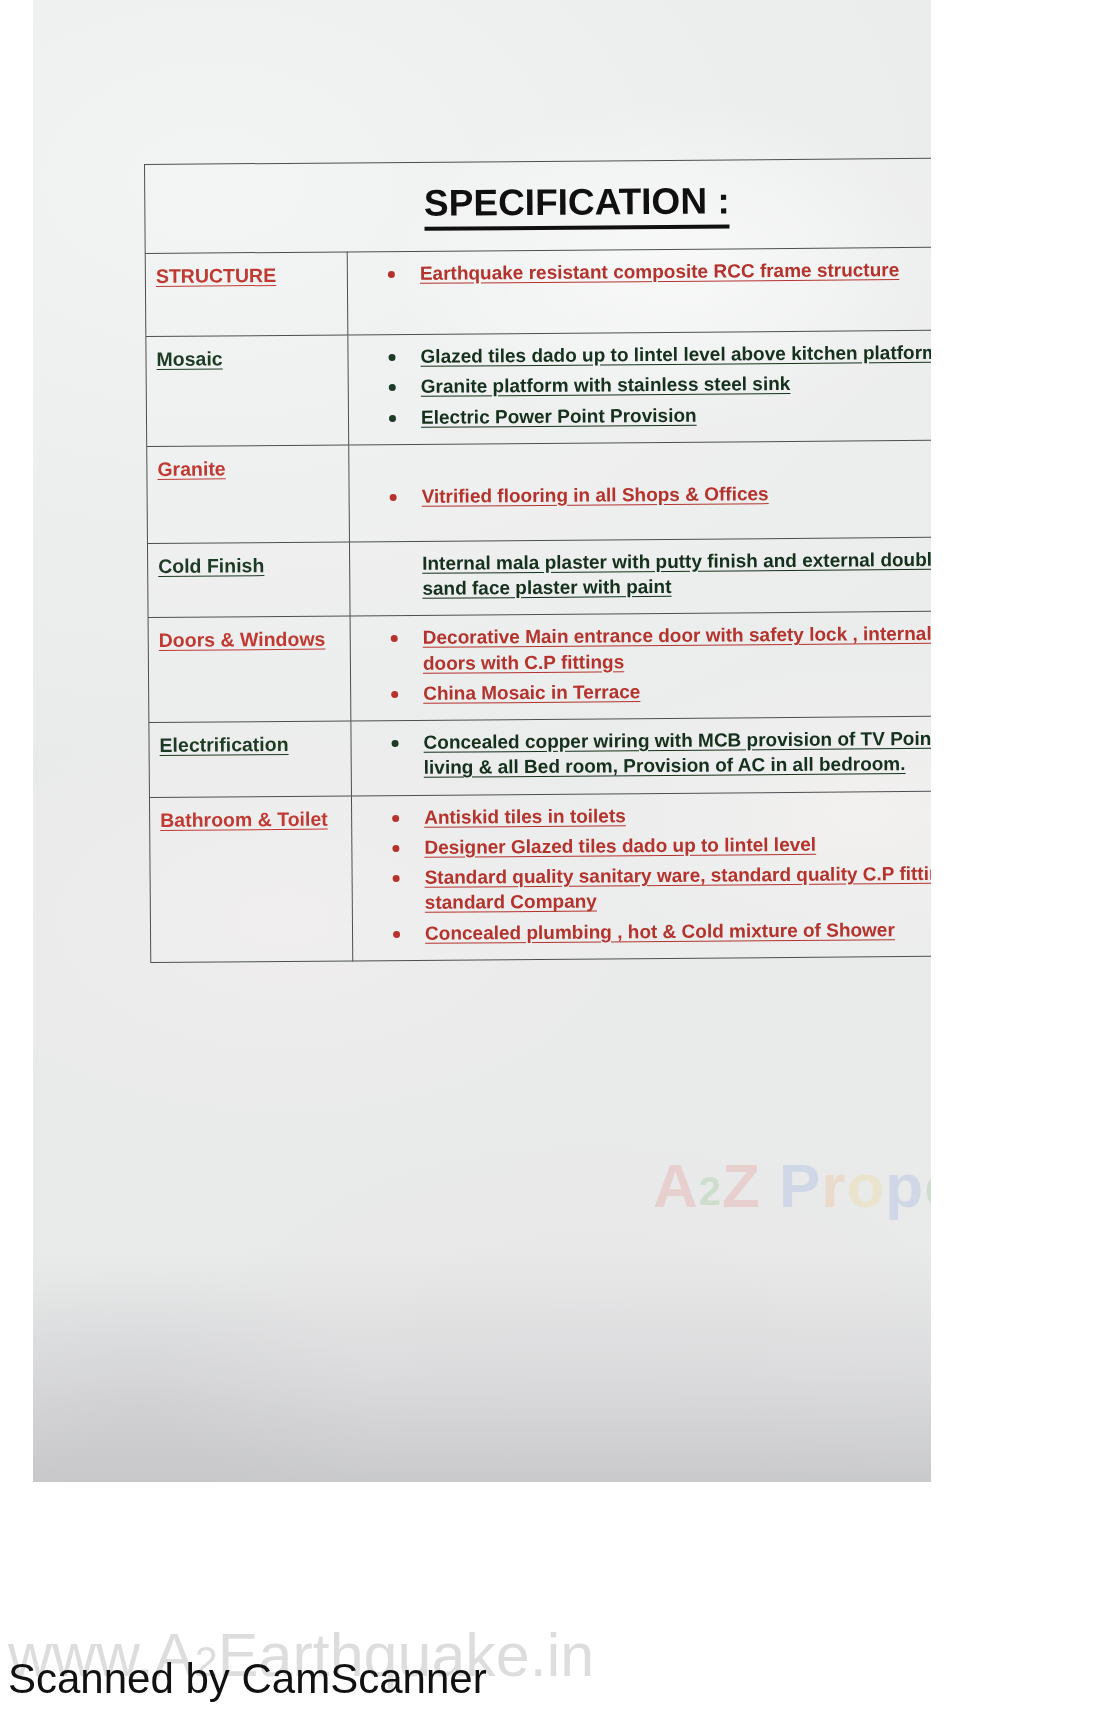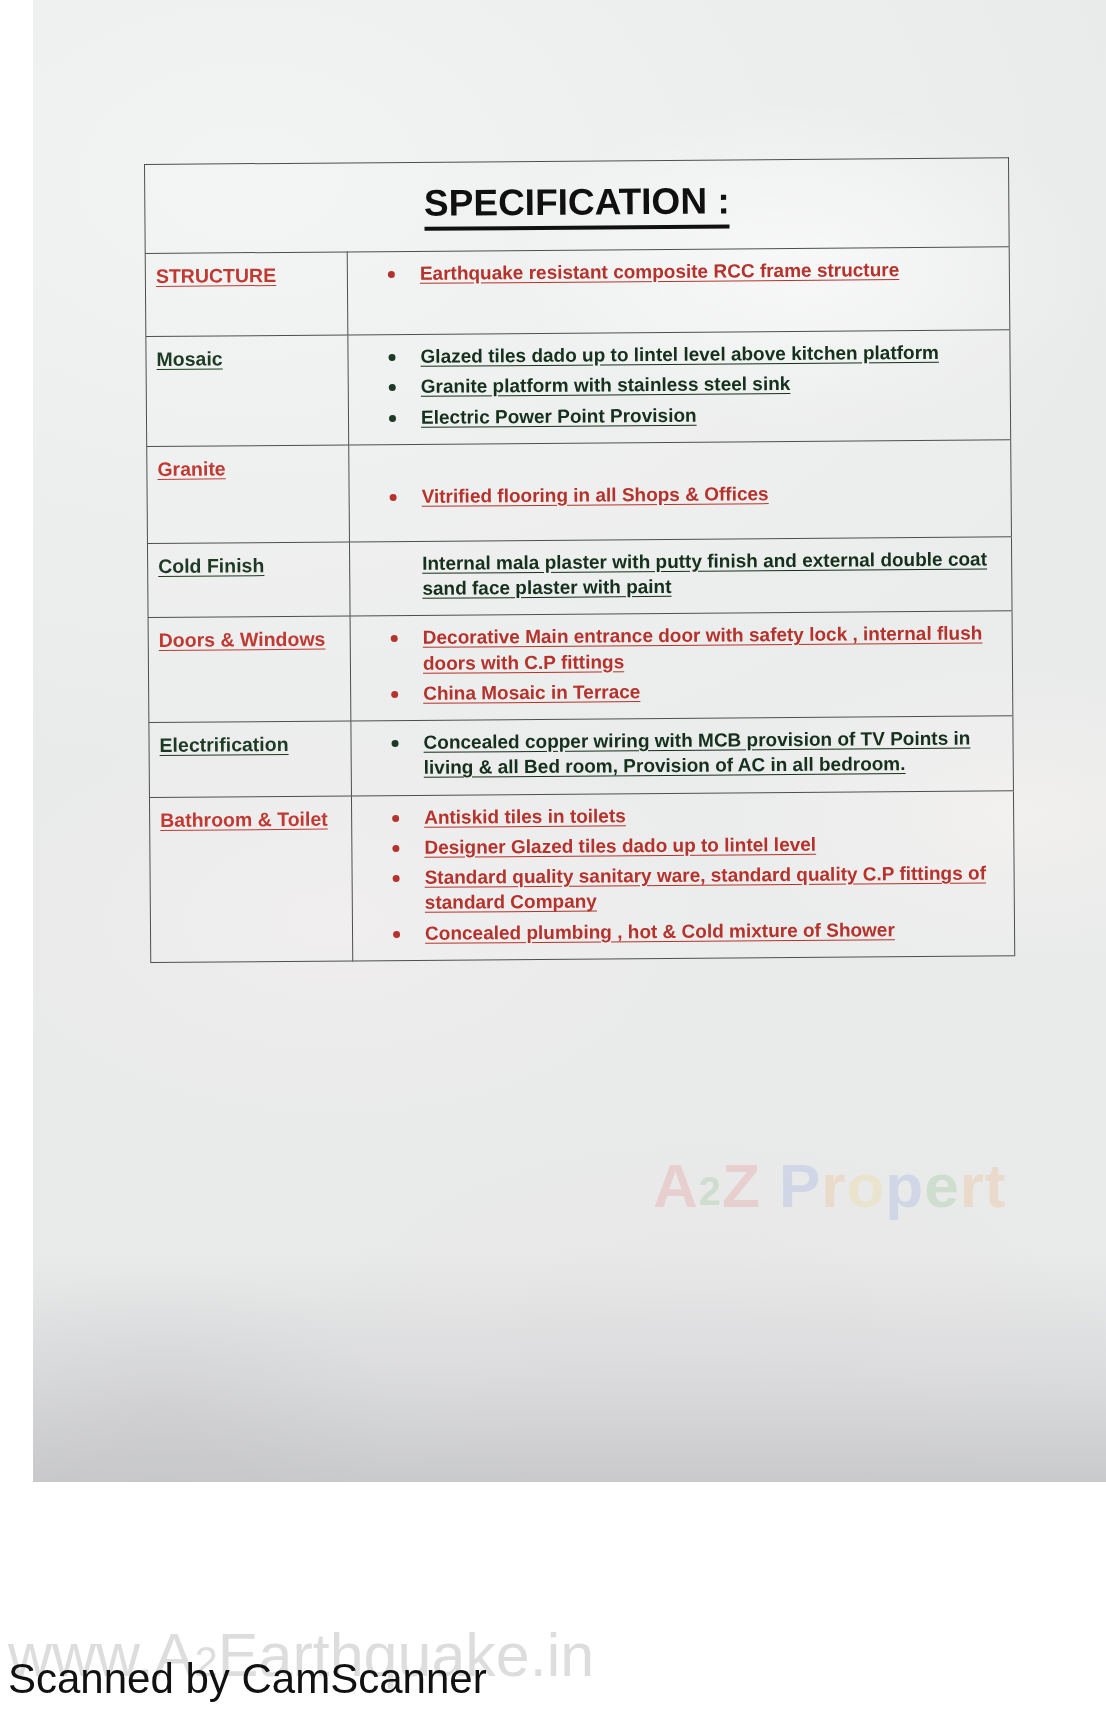--- a/index.html
+++ b/index.html
@@ -13,21 +13,21 @@
     position: relative;
     overflow: hidden;
     font-family: "Liberation Sans", sans-serif;
   }
 
   
   #scan-page {
     position: absolute;
     left: 33px;
     top: 0px;
-    width: 1073px;
+    width: 898px;
     height: 1482px;
     background:
       radial-gradient(ellipse 900px 600px at 20% 12%, #f2f4f3 0%, #eef0ef 45%, #e9eaea 100%),
       linear-gradient(160deg, #f1f3f2 0%, #eceeed 35%, #e7e8e7 70%, #e2e3e2 100%);
     overflow: hidden;
   }
   
   #scan-page::before {
     content: "";
     position: absolute;

